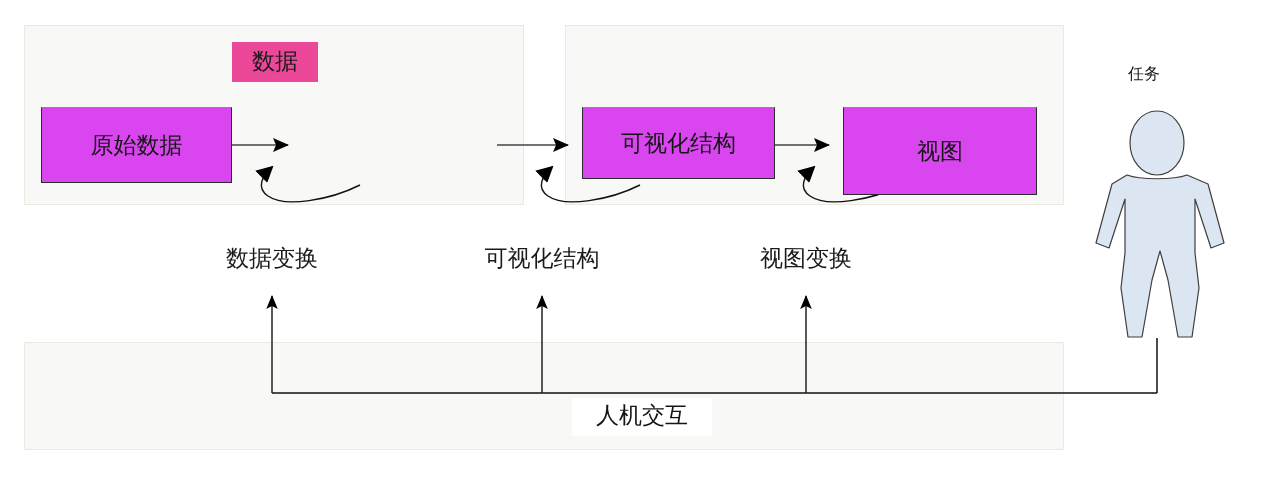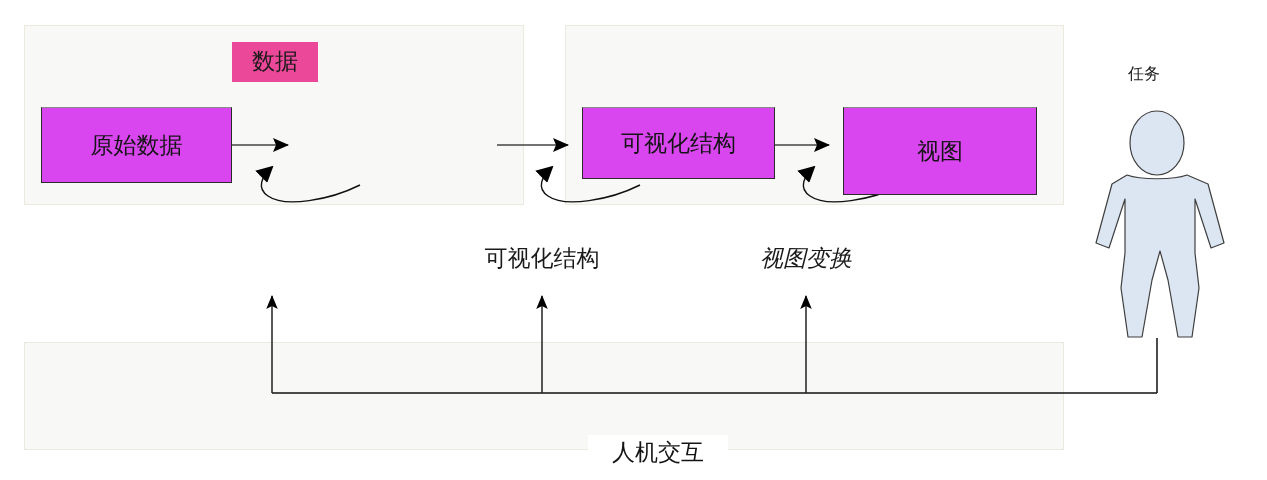--- a/index.html
+++ b/index.html
@@ -153,20 +153,21 @@
     <span>原始数据</span>
   </div>
   <div class="node-box" style="left:582px; top:107px; width:193px; height:72px;">
     <span>可视化结构</span>
   </div>
   <div class="node-box" style="left:843px; top:107px; width:194px; height:88px;">
     <span>视图</span>
   </div>
 
   <div class="panel-label" style="left:232px; top:42px; width:86px; height:40px;">数据</div>
-  <div class="bottom-label" style="left:588px; top:398px; width:140px; height:38px;margin-top:37px;">人机交互</div>
+  <div class="bottom-label" style="left:572px; top:398px; width:140px; height:38px;">人机交互</div>
 
+  <div class="edge-label" style="left:182px; top:244px; width:180px;">数据变换</div>
   <div class="edge-label" style="left:442px; top:244px; width:200px;">可视化结构</div>
-  <div class="edge-label" style="left:716px; top:244px; width:180px;font-style:italic;">视图变换</div>
+  <div class="edge-label" style="left:716px; top:244px; width:180px;">视图变换</div>
 
   <div class="actor-caption" style="left:1128px; top:58px;">任务</div>
 
 </div>
 
 </body></html>

